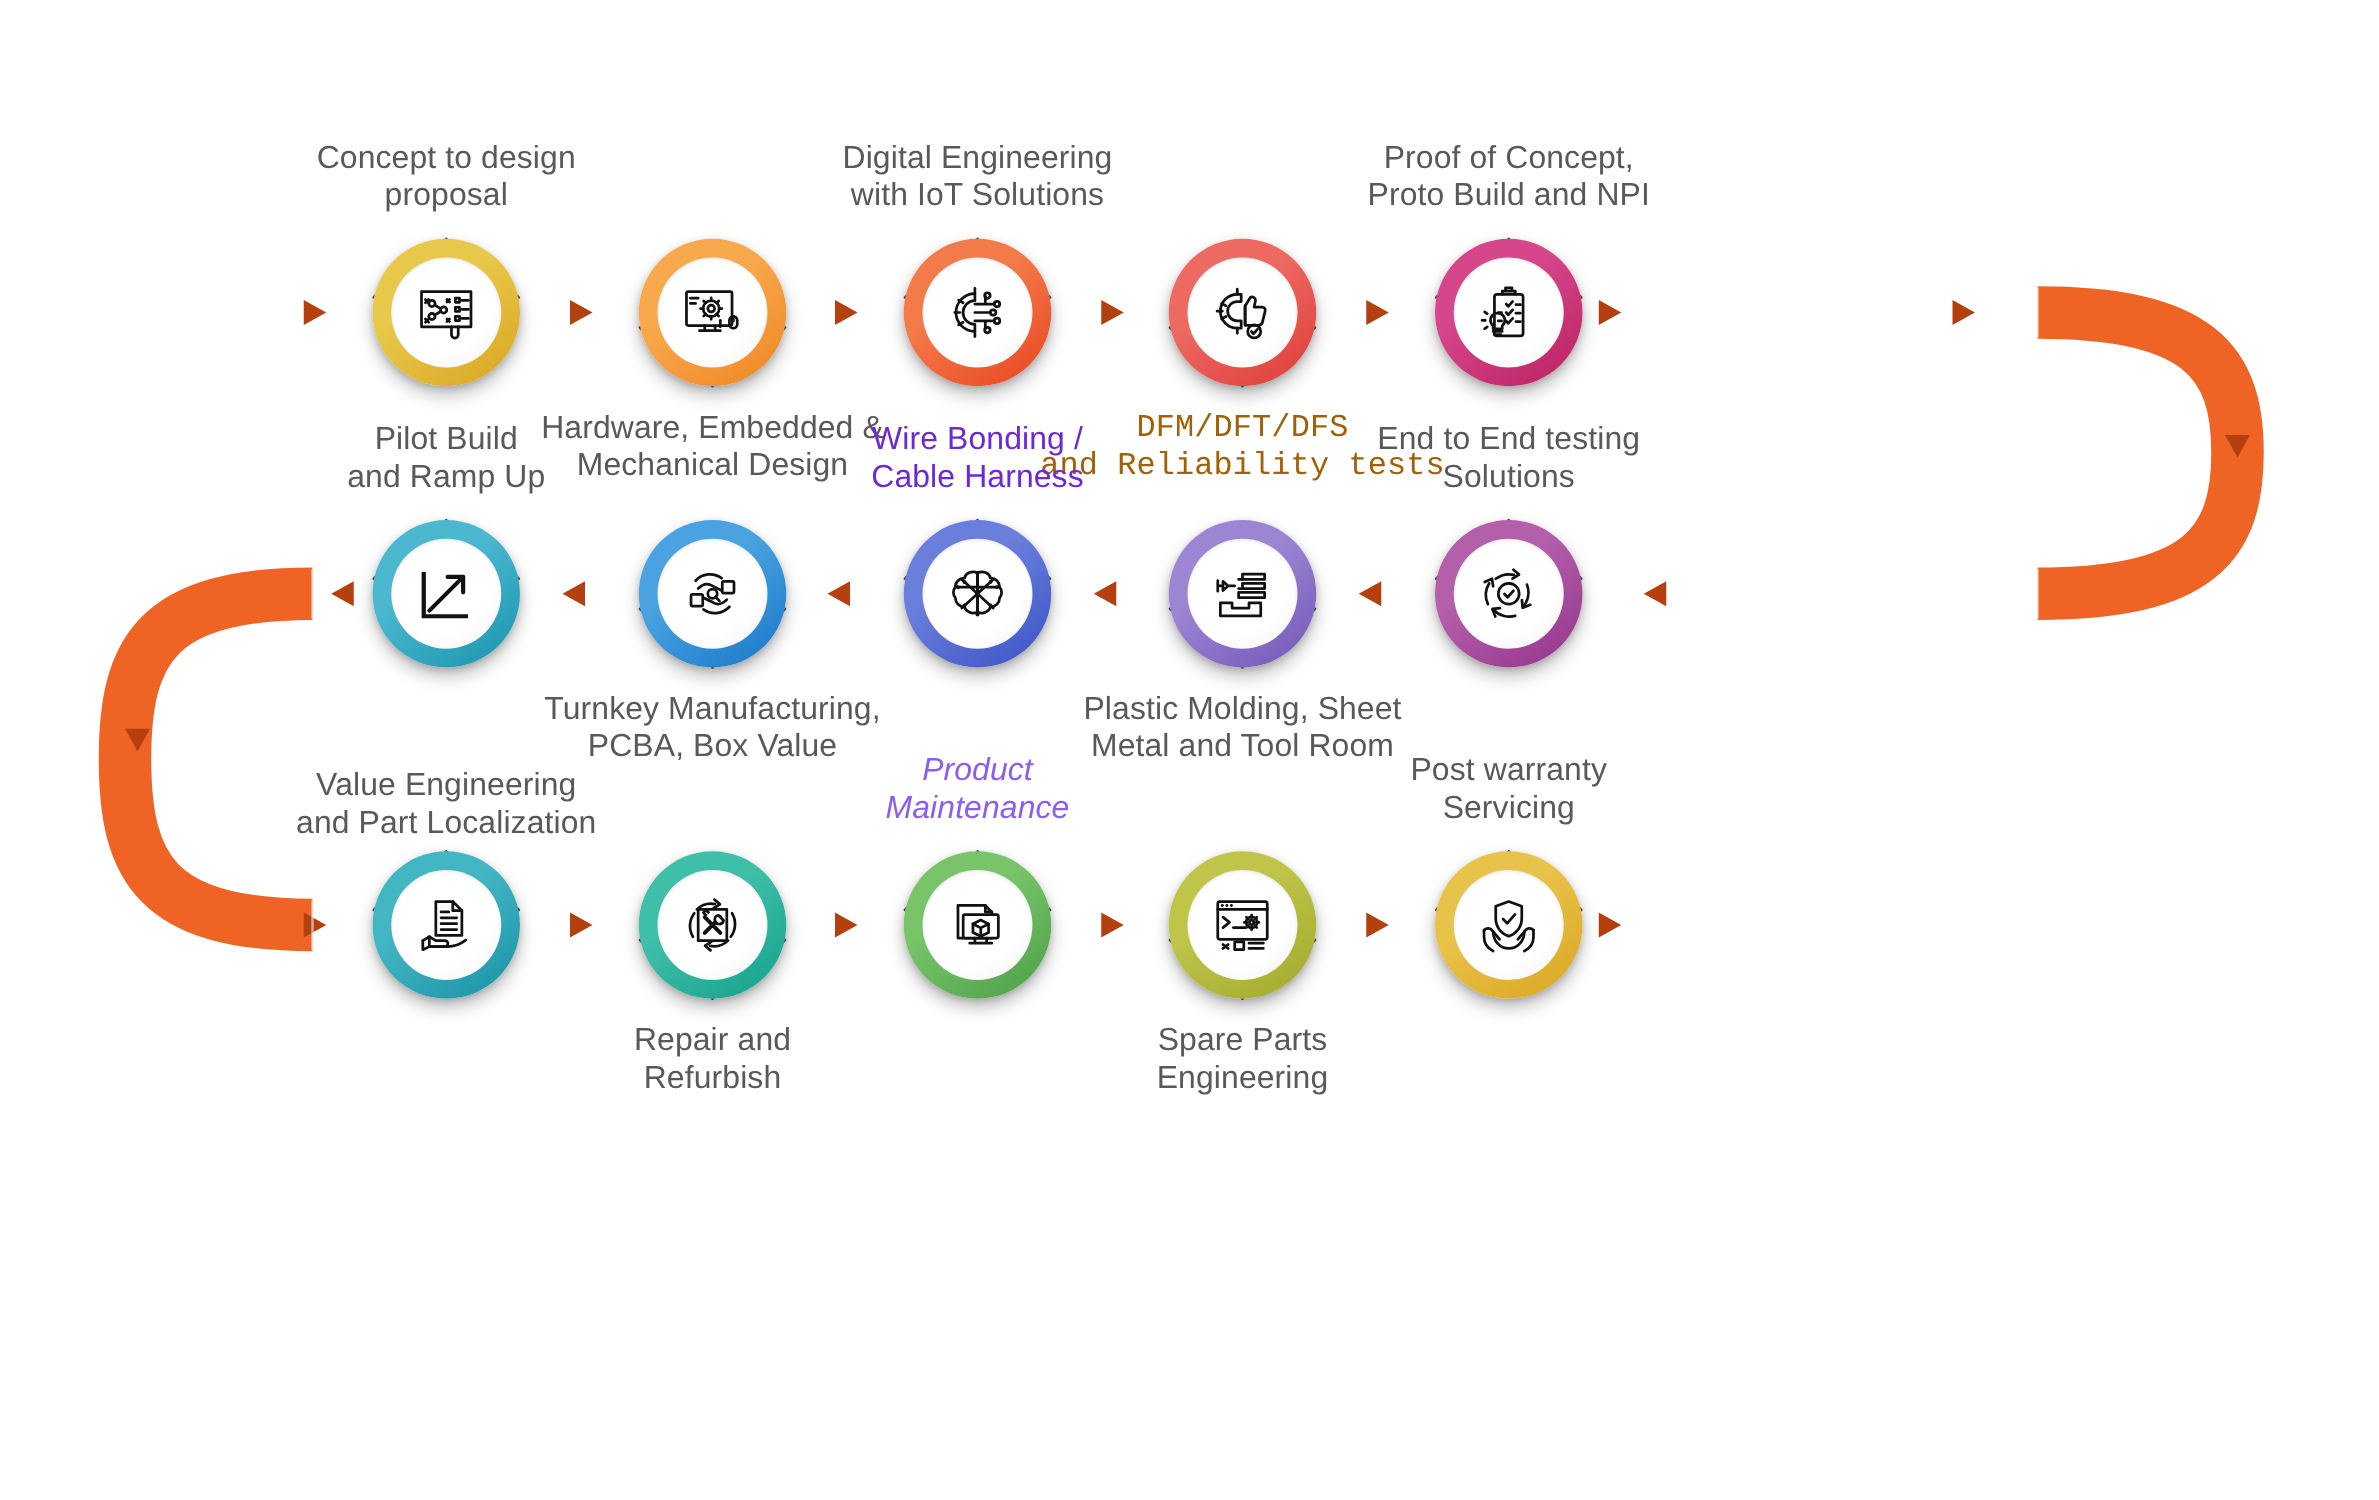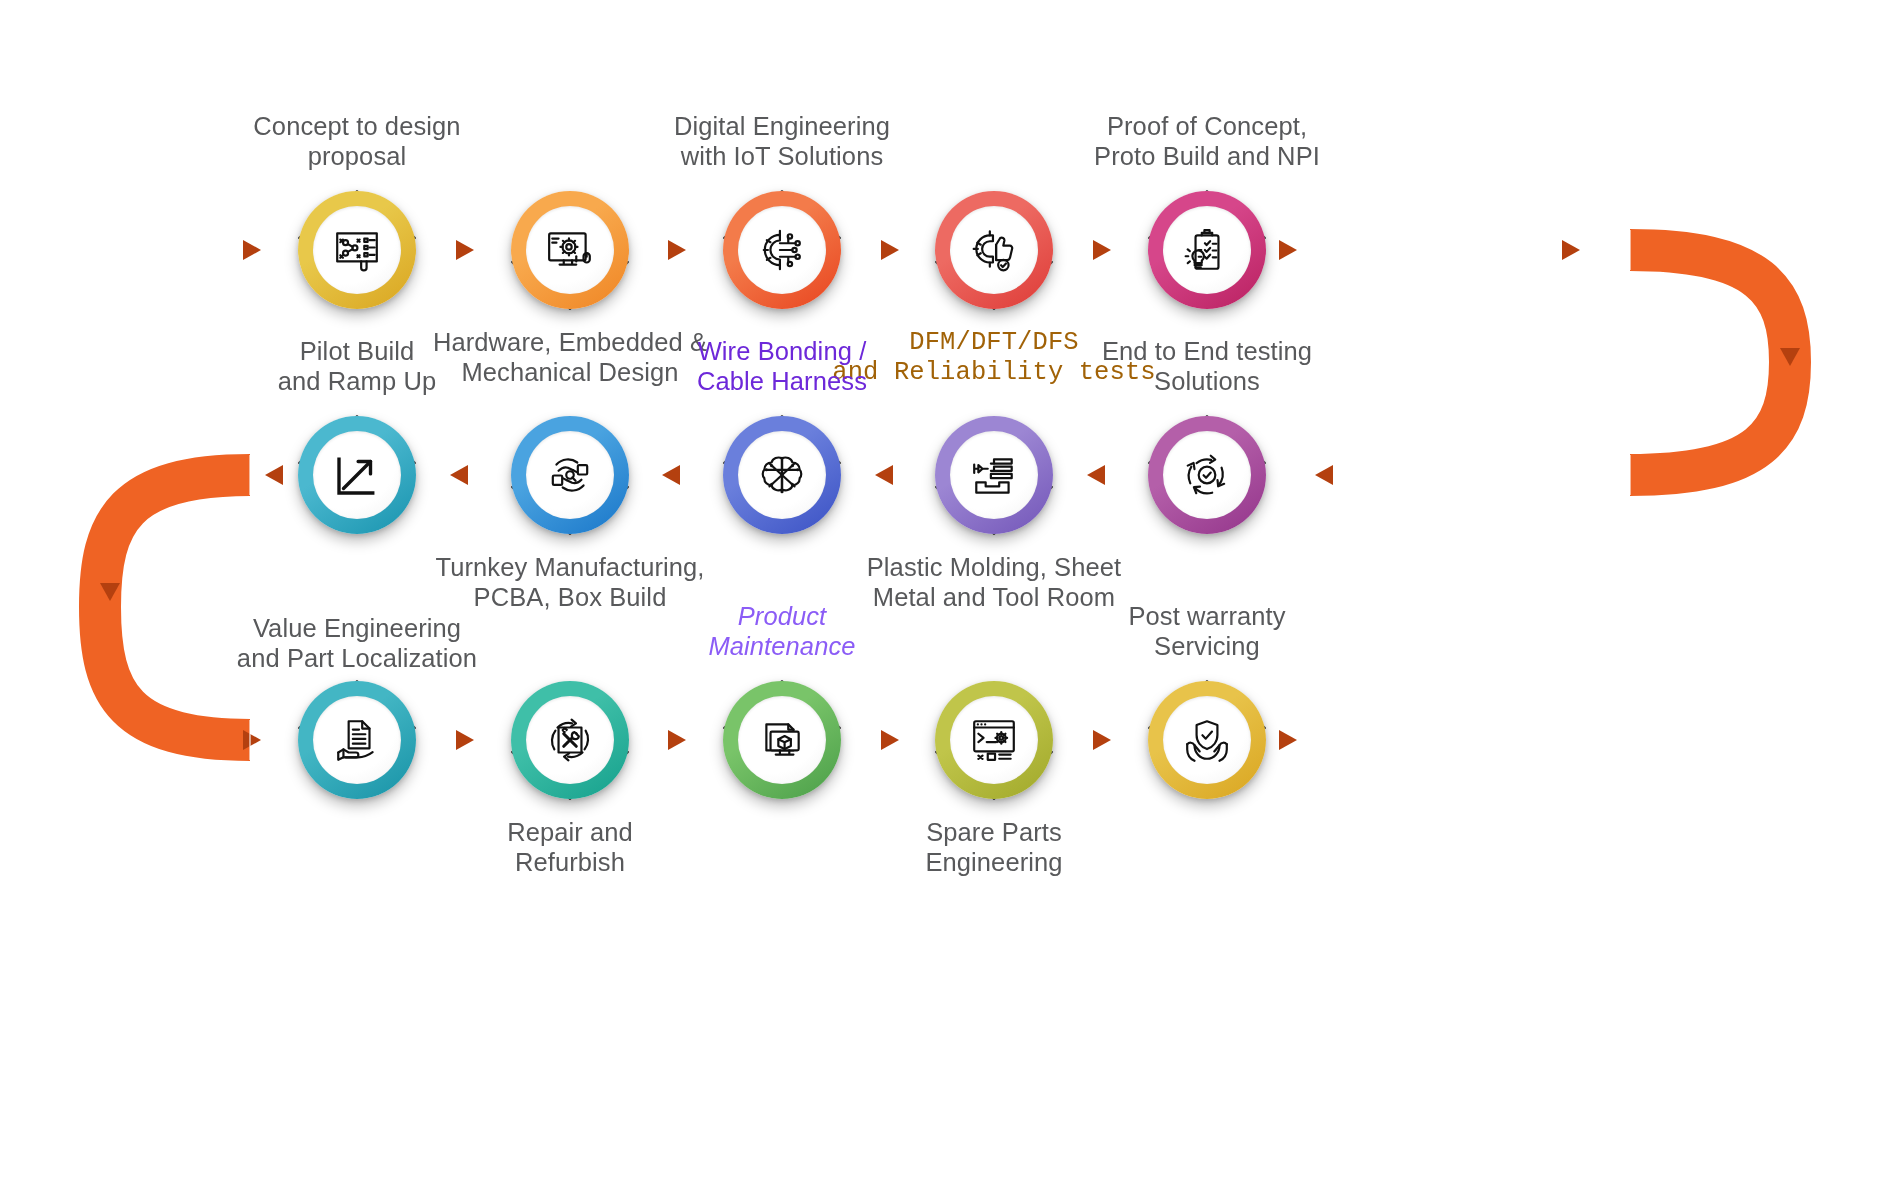--- a/index.html
+++ b/index.html
@@ -250,21 +250,21 @@
      <rect x="31.5" y="14.5" width="9" height="9" rx="1.2" fill="none" stroke="#111" stroke-width="2.1" stroke-linecap="round" stroke-linejoin="round"></rect>
      <path d="M35 28.5 c-3 3-6 4-9 3 l-5-2.5" fill="none" stroke="#111" stroke-width="2.1" stroke-linecap="round" stroke-linejoin="round"></path>
      <path d="M21 29 l-4-2" fill="none" stroke="#111" stroke-width="2.1" stroke-linecap="round" stroke-linejoin="round"></path>
      <rect x="7.5" y="24.5" width="9" height="9" rx="1.2" fill="none" stroke="#111" stroke-width="2.1" stroke-linecap="round" stroke-linejoin="round"></rect>
      <circle cx="24" cy="24" r="3.6" fill="none" stroke="#111" stroke-width="2.1" stroke-linecap="round" stroke-linejoin="round"></circle>
               <path d="M26.3 26.3 l3 3.2" fill="none" stroke="#111" stroke-width="2.1" stroke-linecap="round" stroke-linejoin="round"></path>
    </svg>
           </div>
         </div>
         <div class="label below" style="left: 0px; color: rgb(88, 89, 91); top: 78px;">Turnkey Manufacturing,
-PCBA, Box Build</div>
+PCBA, Box Value</div>
       </div>
       <div class="node" style="left: 782px; top: 475px;">
         <div class="bracket"><svg viewBox="0 0 140 140" width="140" height="140">
       <path d="M12 58 L20 50 A58 58 0 0 1 120 50 L128 58" fill="none" stroke="#4d4d4d" stroke-width="2" stroke-linecap="round"></path>
       <path d="M64 18 L70 11 L76 18" fill="none" stroke="#4d4d4d" stroke-width="2" stroke-linecap="round" stroke-linejoin="round"></path>
     </svg></div>
         <div class="ring" style="background: linear-gradient(145deg, rgb(106, 127, 220) 0%, rgb(106, 127, 220) 38%, rgb(58, 81, 196) 100%);">
           <div class="ring-inner">
             <svg width="50" height="50" viewBox="0 0 48 48">
      <path d="M24 8 c-4-2-9 0-10 4 c-4 0-7 3-7 7 c-2 2-2 6 0 8 c0 4 3 7 7 7 c1 4 6 6 10 4 z" fill="none" stroke="#111" stroke-width="2.1" stroke-linecap="round" stroke-linejoin="round"></path>

